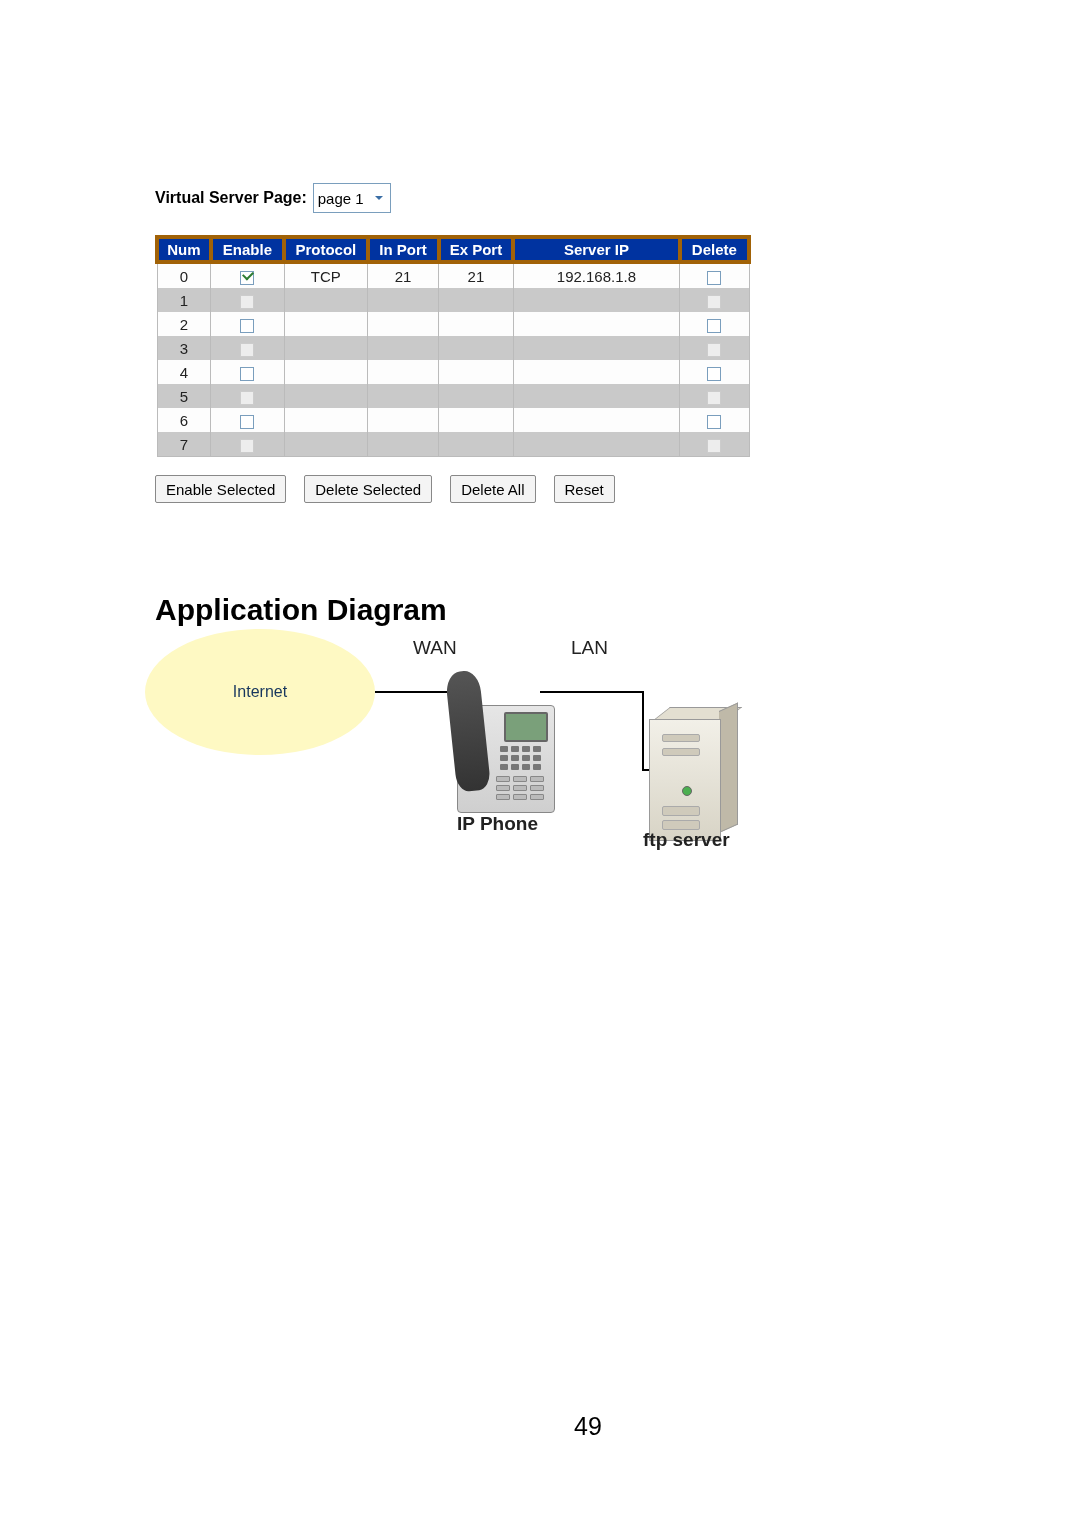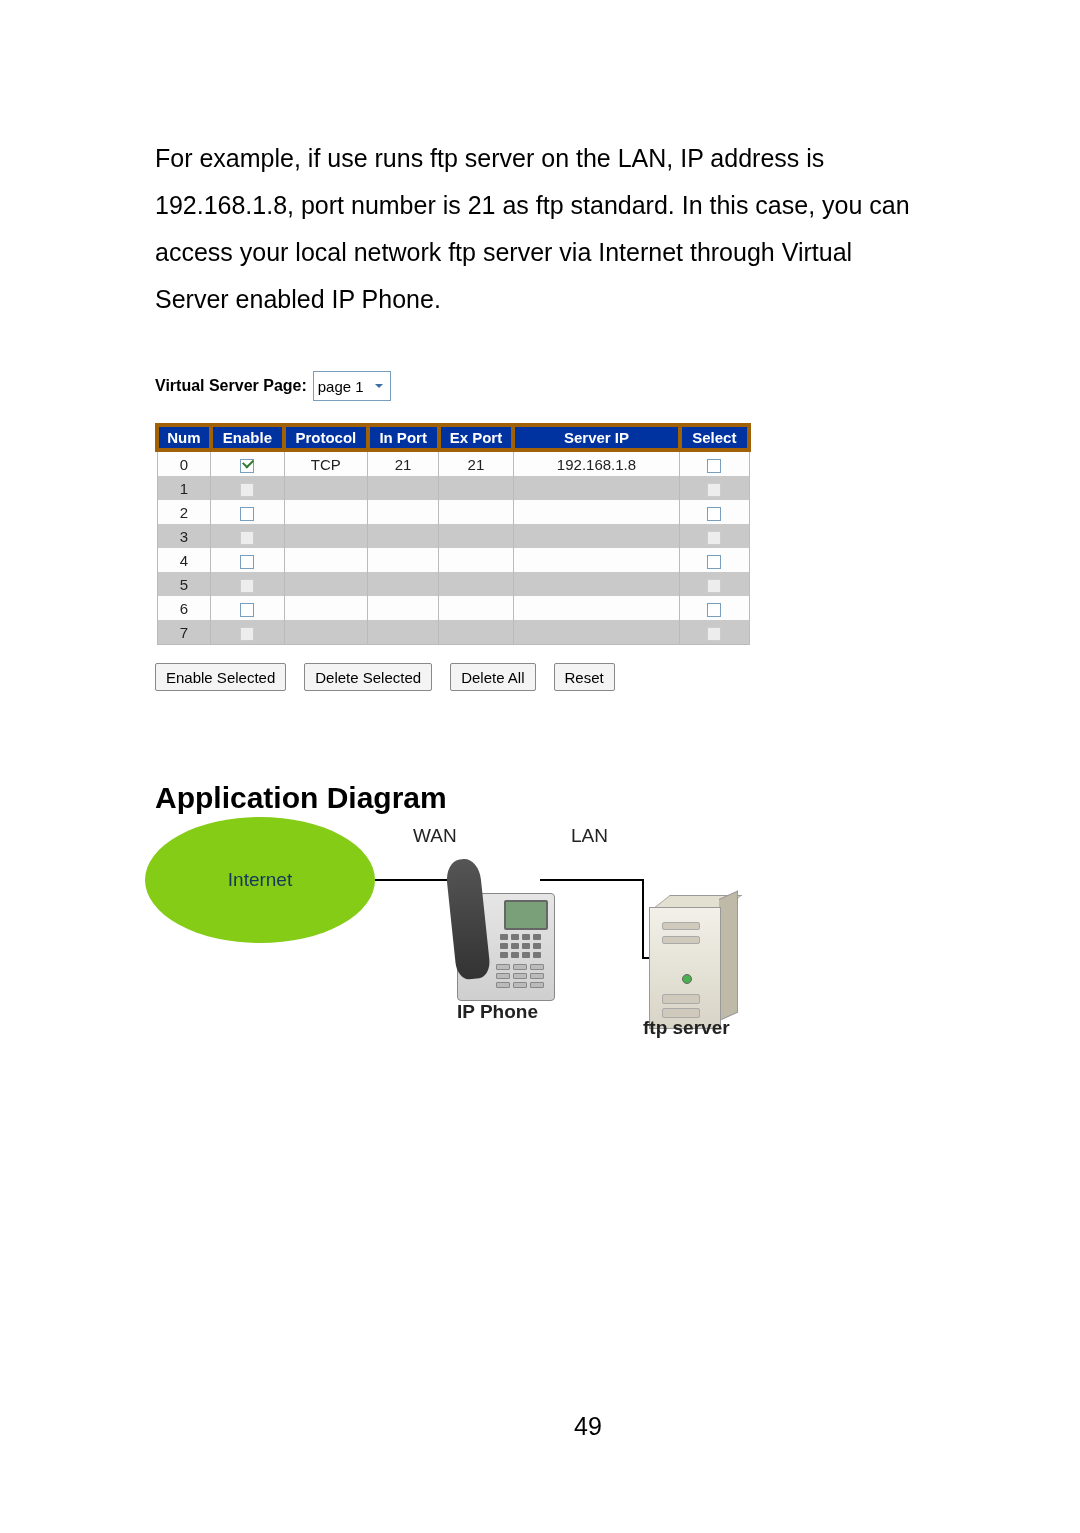--- a/index.html
+++ b/index.html
@@ -134,27 +134,27 @@
     position: relative;
     width: 620px;
     height: 260px;
   }
   .cloud {
     position: absolute;
     left: -10px;
     top: 0;
     width: 230px;
     height: 126px;
-    background: #84cc16;
+    background: #fef9c3;
     border-radius: 50%;
     display: flex;
     align-items: center;
     justify-content: center;
     color: #17365d;
-    font-size: 19px;
+    font-size: 16px;
   }
   .wan-label, .lan-label {
     position: absolute;
     top: 8px;
     font-size: 19px;
     color: #222;
   }
   .wan-label { left: 258px; }
   .lan-label { left: 416px; }
   .line1 {
@@ -320,21 +320,20 @@
     top: 1412px;
     text-align: center;
     font-size: 25px;
     padding-left: 48px;
   }
 </style>
 </head>
 <body>
 
 <div class="page">
-  <div class="body-text">For example, if use runs ftp server on the LAN, IP address is 192.168.1.8, port number is 21 as ftp standard. In this case, you can access your local network ftp server via Internet through Virtual Server enabled IP Phone.</div>
 
   <div class="screenshot-block">
     <div class="vsp-row">
       <span>Virtual Server Page:</span>
       <span class="vsp-select">
         <span>page 1</span>
         <span class="chev">
           <svg width="10" height="10" viewBox="0 0 10 10">
               <path d="M1 3 L5 7 L9 3 Z" fill="#3a6ea5"></path>
             </svg>
@@ -344,21 +343,21 @@
 
     <table class="vs-table">
       <thead>
         <tr>
           <th class="col-num">Num</th>
           <th class="col-enable">Enable</th>
           <th class="col-protocol">Protocol</th>
           <th class="col-inport">In Port</th>
           <th class="col-export">Ex Port</th>
           <th class="col-serverip">Server IP</th>
-          <th class="col-select">Select</th>
+          <th class="col-select">Delete</th>
         </tr>
       </thead>
       <tbody id="vs-tbody">
           <tr class="even">
             <td>0</td>
             <td><span class="chk checked"></span></td>
             <td>TCP</td>
             <td>21</td>
             <td>21</td>
             <td>192.168.1.8</td>

